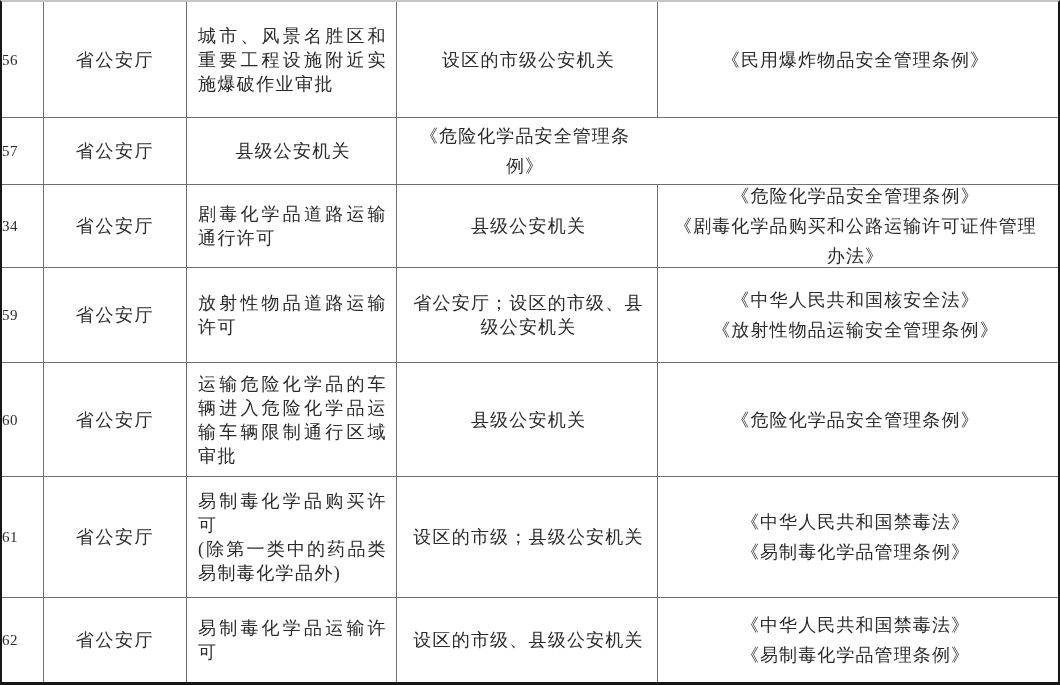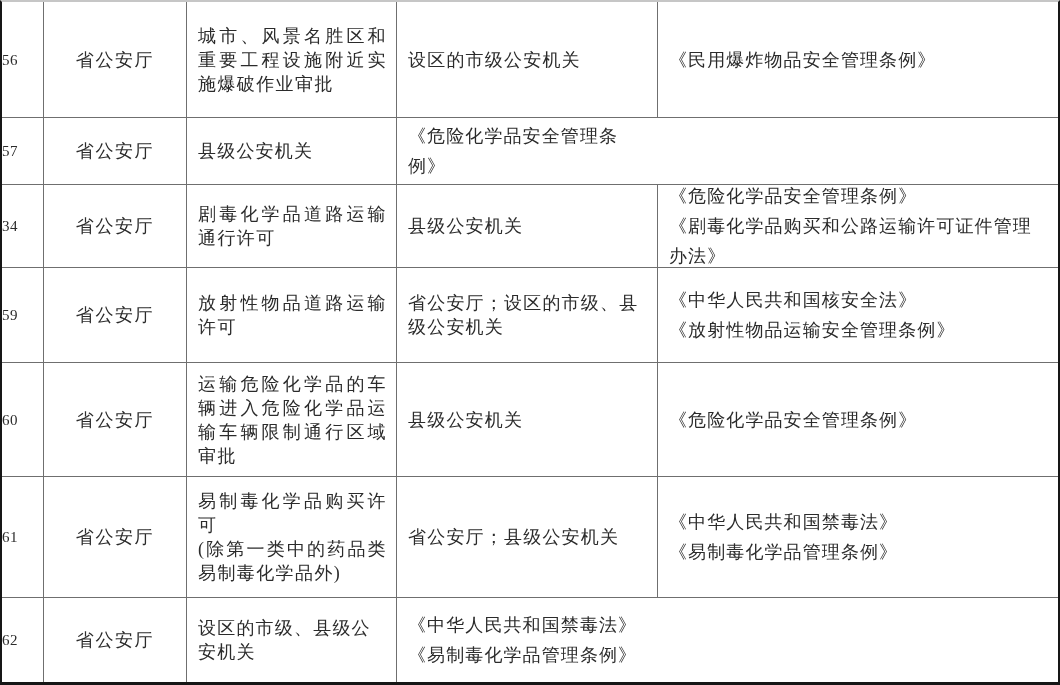--- a/index.html
+++ b/index.html
@@ -57,27 +57,28 @@
   }
   .c-item {
     padding: 0 9px 0 11px;
     text-align: justify;
     text-align-last: left;
     word-break: break-all;
     white-space: pre-line;
   }
   .c-auth {
     padding: 0 8px 0 11px;
-    text-align: left;
+    text-align: center;
     word-break: break-all;
     letter-spacing: 1.2px;
   }
   .c-law {
     padding: 0 16px 0 11px;
     letter-spacing: 1.1px;
+    text-align: center;
   }
   .law-line {
     line-height: 30px;
     word-break: break-all;
   }
 </style>
 </head>
 <body>
 
 <div class="doc-table">
@@ -175,35 +176,38 @@
       <span>61</span>
     </div>
     <div class="cell c-dept">
       <span>省公安厅</span>
     </div>
     <div class="cell c-item">
       <div>易制毒化学品购买许可
 (除第一类中的药品类易制毒化学品外)</div>
     </div>
     <div class="cell c-auth">
-      <div>省公安厅；县级公安机关</div>
+      <div>设区的市级；县级公安机关</div>
     </div>
     <div class="cell c-law">
         <div class="law-line">《中华人民共和国禁毒法》</div>
         <div class="law-line">《易制毒化学品管理条例》</div>
       </div>
   </div>
 
   <div class="row">
     <div class="cell c-no">
       <span>62</span>
     </div>
     <div class="cell c-dept">
       <span>省公安厅</span>
     </div>
+    <div class="cell c-item">
+      <div>易制毒化学品运输许可</div>
+    </div>
     <div class="cell c-auth">
       <div>设区的市级、县级公安机关</div>
     </div>
     <div class="cell c-law">
         <div class="law-line">《中华人民共和国禁毒法》</div>
         <div class="law-line">《易制毒化学品管理条例》</div>
       </div>
   </div>
 </div>
 

